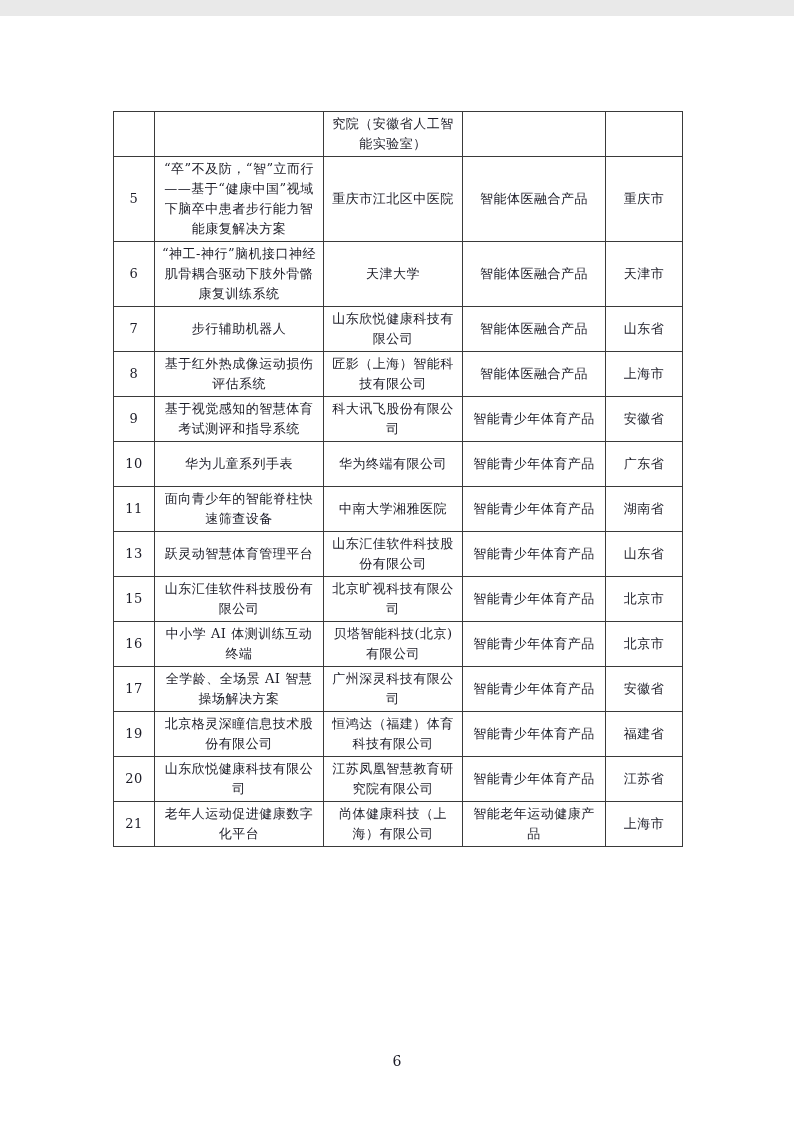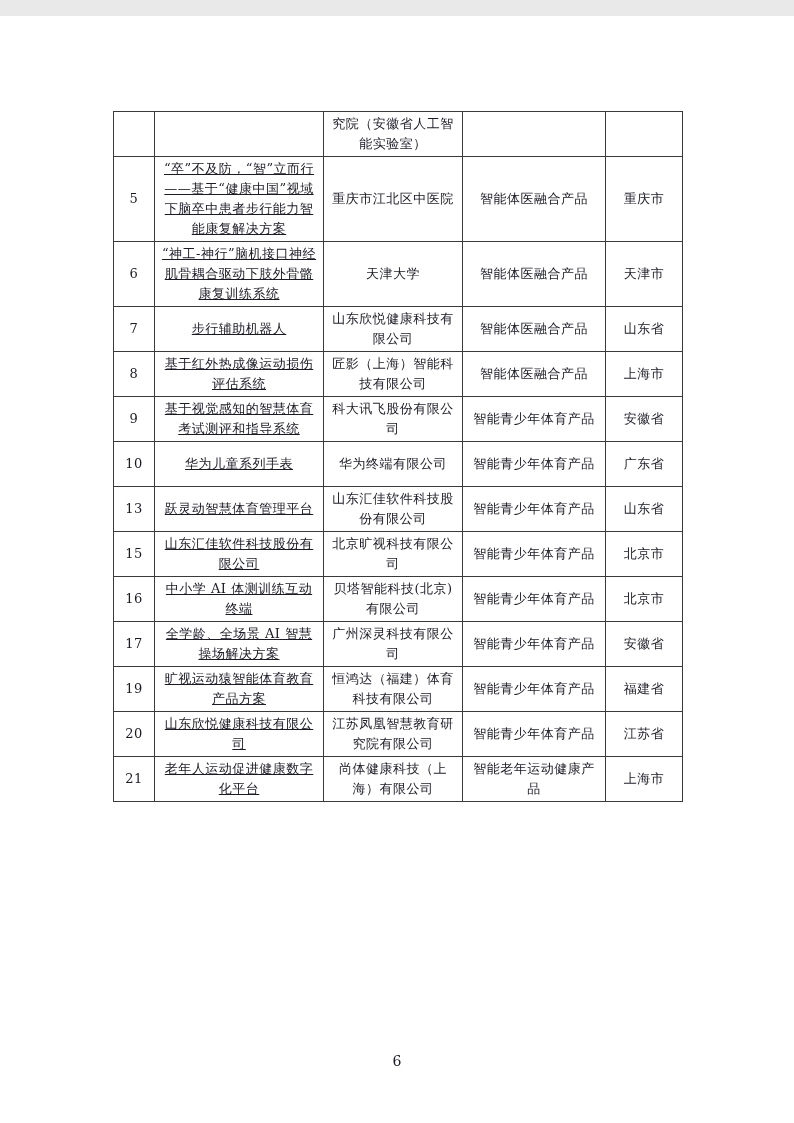--- a/index.html
+++ b/index.html
@@ -31,21 +31,21 @@
     vertical-align: middle;
     font-size: 13px;
     line-height: 20px;
     letter-spacing: 0.5px;
     padding: 2px 6px;
     height: 40px;
     word-break: break-all;
     overflow-wrap: break-word;
   }
   table.doc-table td.col-no      { padding: 2px 2px; }
-  table.doc-table td.col-project { padding: 2px 5px; text-decoration: underline; }
+  table.doc-table td.col-project { padding: 2px 5px; }
   table.doc-table td.col-org     { padding: 2px 5px; }
   .page-number {
     position: absolute;
     left: 0;
     right: 0;
     top: 1037px;
     text-align: center;
     font-size: 14px;
     letter-spacing: 0;
   }
@@ -106,20 +106,27 @@
           <td class="col-region">安徽省</td>
         </tr>
         <tr>
           <td class="col-no">10</td>
           <td class="col-project">华为儿童系列手表</td>
           <td class="col-org">华为终端有限公司</td>
           <td class="col-category">智能青少年体育产品</td>
           <td class="col-region">广东省</td>
         </tr>
         <tr>
+          <td class="col-no">11</td>
+          <td class="col-project">面向青少年的智能脊柱快速筛查设备</td>
+          <td class="col-org">中南大学湘雅医院</td>
+          <td class="col-category">智能青少年体育产品</td>
+          <td class="col-region">湖南省</td>
+        </tr>
+        <tr>
           <td class="col-no">13</td>
           <td class="col-project">跃灵动智慧体育管理平台</td>
           <td class="col-org">山东汇佳软件科技股份有限公司</td>
           <td class="col-category">智能青少年体育产品</td>
           <td class="col-region">山东省</td>
         </tr>
         <tr>
           <td class="col-no">15</td>
           <td class="col-project">山东汇佳软件科技股份有限公司</td>
           <td class="col-org">北京旷视科技有限公司</td>
@@ -135,21 +142,21 @@
         </tr>
         <tr>
           <td class="col-no">17</td>
           <td class="col-project">全学龄、全场景 AI 智慧操场解决方案</td>
           <td class="col-org">广州深灵科技有限公司</td>
           <td class="col-category">智能青少年体育产品</td>
           <td class="col-region">安徽省</td>
         </tr>
         <tr>
           <td class="col-no">19</td>
-          <td class="col-project">旷视运动猿智能体育教育产品方案</td>
+          <td class="col-project">北京格灵深瞳信息技术股份有限公司</td>
           <td class="col-org">恒鸿达（福建）体育科技有限公司</td>
           <td class="col-category">智能青少年体育产品</td>
           <td class="col-region">福建省</td>
         </tr>
         <tr>
           <td class="col-no">20</td>
           <td class="col-project">山东欣悦健康科技有限公司</td>
           <td class="col-org">江苏凤凰智慧教育研究院有限公司</td>
           <td class="col-category">智能青少年体育产品</td>
           <td class="col-region">江苏省</td>

